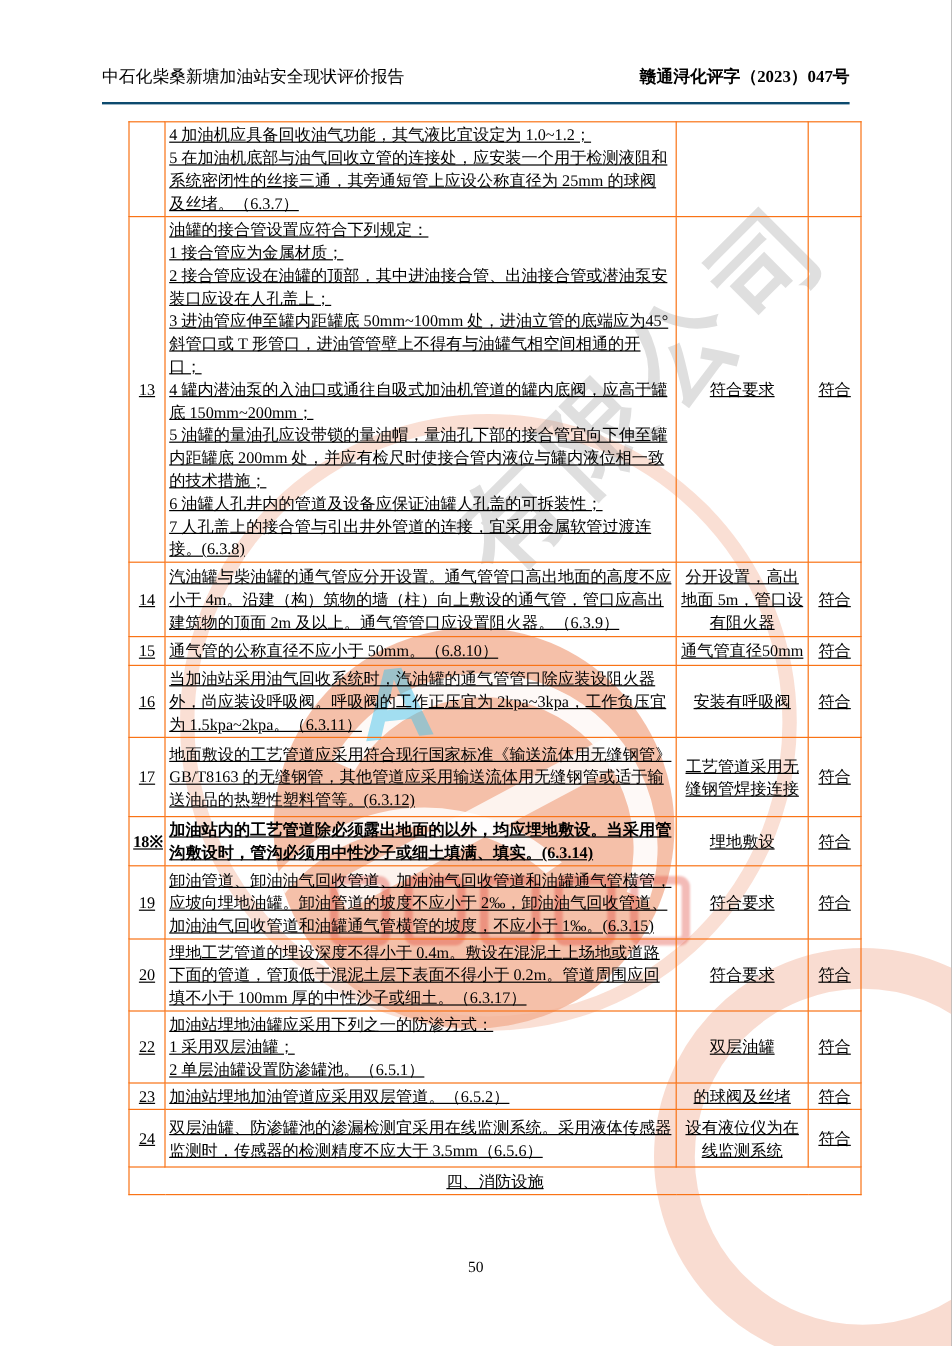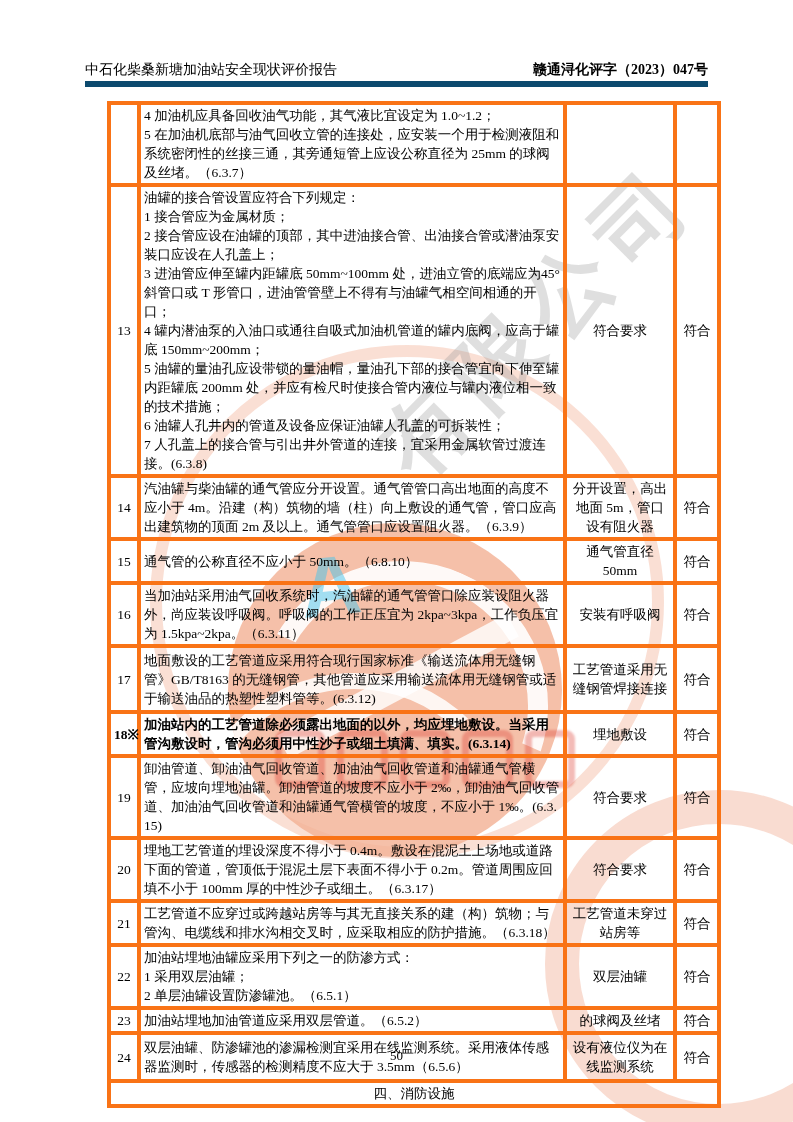--- a/index.html
+++ b/index.html
@@ -21,27 +21,27 @@
   .wm-gray-text{left:430px;top:230px;width:420px;height:360px;
     font-size:86px;font-weight:bold;color:rgba(150,150,150,.30);
     transform:rotate(-45deg);letter-spacing:14px;line-height:90px;white-space:nowrap;}
   .wm-cyan-a{left:300px;top:538px;font-size:84px;font-weight:bold;
     color:rgba(70,195,235,.5);transform:rotate(-6deg);font-family:"Liberation Sans",sans-serif;}
   .wm-red-band{left:275px;top:730px;width:300px;height:55px;display:flex;gap:12px;filter:blur(1px);}
   .wm-red-band span{display:block;width:44px;height:44px;border:7px solid rgba(220,60,50,.35);border-radius:9px;}
   
   .header{position:absolute;left:85px;top:60px;width:623px;height:27px;
     display:flex;justify-content:space-between;align-items:flex-end;
-    border-bottom:6px solid #0c4a6e;font-size:14px;z-index:2;padding-bottom:2px;box-sizing:border-box;}
+    border-bottom:2px solid #0c4a6e;font-size:14px;z-index:2;padding-bottom:12px;box-sizing:border-box;}
   .header .right{font-weight:bold;}
   
   table.eval{position:absolute;left:107px;top:101px;width:610px;z-index:1;
     border-collapse:collapse;table-layout:fixed;background:transparent;}
-  table.eval td{border:4px solid #f97316;padding:1px 3px;vertical-align:middle;
-    font-size:13.5px;line-height:19px;box-sizing:border-box;}
+  table.eval td{border:1px solid #f97316;padding:1px 3px;vertical-align:middle;
+    font-size:13.5px;line-height:19px;box-sizing:border-box;text-decoration:underline;}
   td.cell-no{text-align:center;padding:1px 0;}
   td.cell-content{white-space:pre-wrap;word-break:break-all;text-align:left;}
   td.cell-eval{text-align:center;padding:1px 1px;}
   td.cell-conf{text-align:center;padding:1px 0;}
   tr.bold td.cell-content, tr.bold td.cell-no{font-weight:bold;}
   td.section-cell{text-align:center;font-size:15px;height:23px;margin-top:28px;}
   
   .page-number{position:absolute;left:0;top:1032px;width:100%;text-align:center;
     font-size:13px;z-index:2;margin-top:16px;}
 </style>
@@ -135,26 +135,20 @@
           <td class="cell-content">卸油管道、卸油油气回收管道、加油油气回收管道和油罐通气管横管，应坡向埋地油罐。卸油管道的坡度不应小于 2‰，卸油油气回收管道、加油油气回收管道和油罐通气管横管的坡度，不应小于 1‰。(6.3.15)</td>
           <td class="cell-eval">符合要求</td>
           <td class="cell-conf">符合</td>
         </tr>
         <tr style="height: 60px;">
           <td class="cell-no">20</td>
           <td class="cell-content">埋地工艺管道的埋设深度不得小于 0.4m。敷设在混泥土上场地或道路下面的管道，管顶低于混泥土层下表面不得小于 0.2m。管道周围应回填不小于 100mm 厚的中性沙子或细土。（6.3.17）</td>
           <td class="cell-eval">符合要求</td>
           <td class="cell-conf">符合</td>
         </tr>
-        <tr style="height: 40px;">
-          <td class="cell-no">21</td>
-          <td class="cell-content">工艺管道不应穿过或跨越站房等与其无直接关系的建（构）筑物；与管沟、电缆线和排水沟相交叉时，应采取相应的防护措施。（6.3.18）</td>
-          <td class="cell-eval">工艺管道未穿过站房等</td>
-          <td class="cell-conf">符合</td>
-        </tr>
         <tr style="height: 57px;">
           <td class="cell-no">22</td>
           <td class="cell-content">加油站埋地油罐应采用下列之一的防渗方式：
 1 采用双层油罐；
 2 单层油罐设置防渗罐池。（6.5.1）</td>
           <td class="cell-eval">双层油罐</td>
           <td class="cell-conf">符合</td>
         </tr>
         <tr style="height: 21px;">
           <td class="cell-no">23</td>

